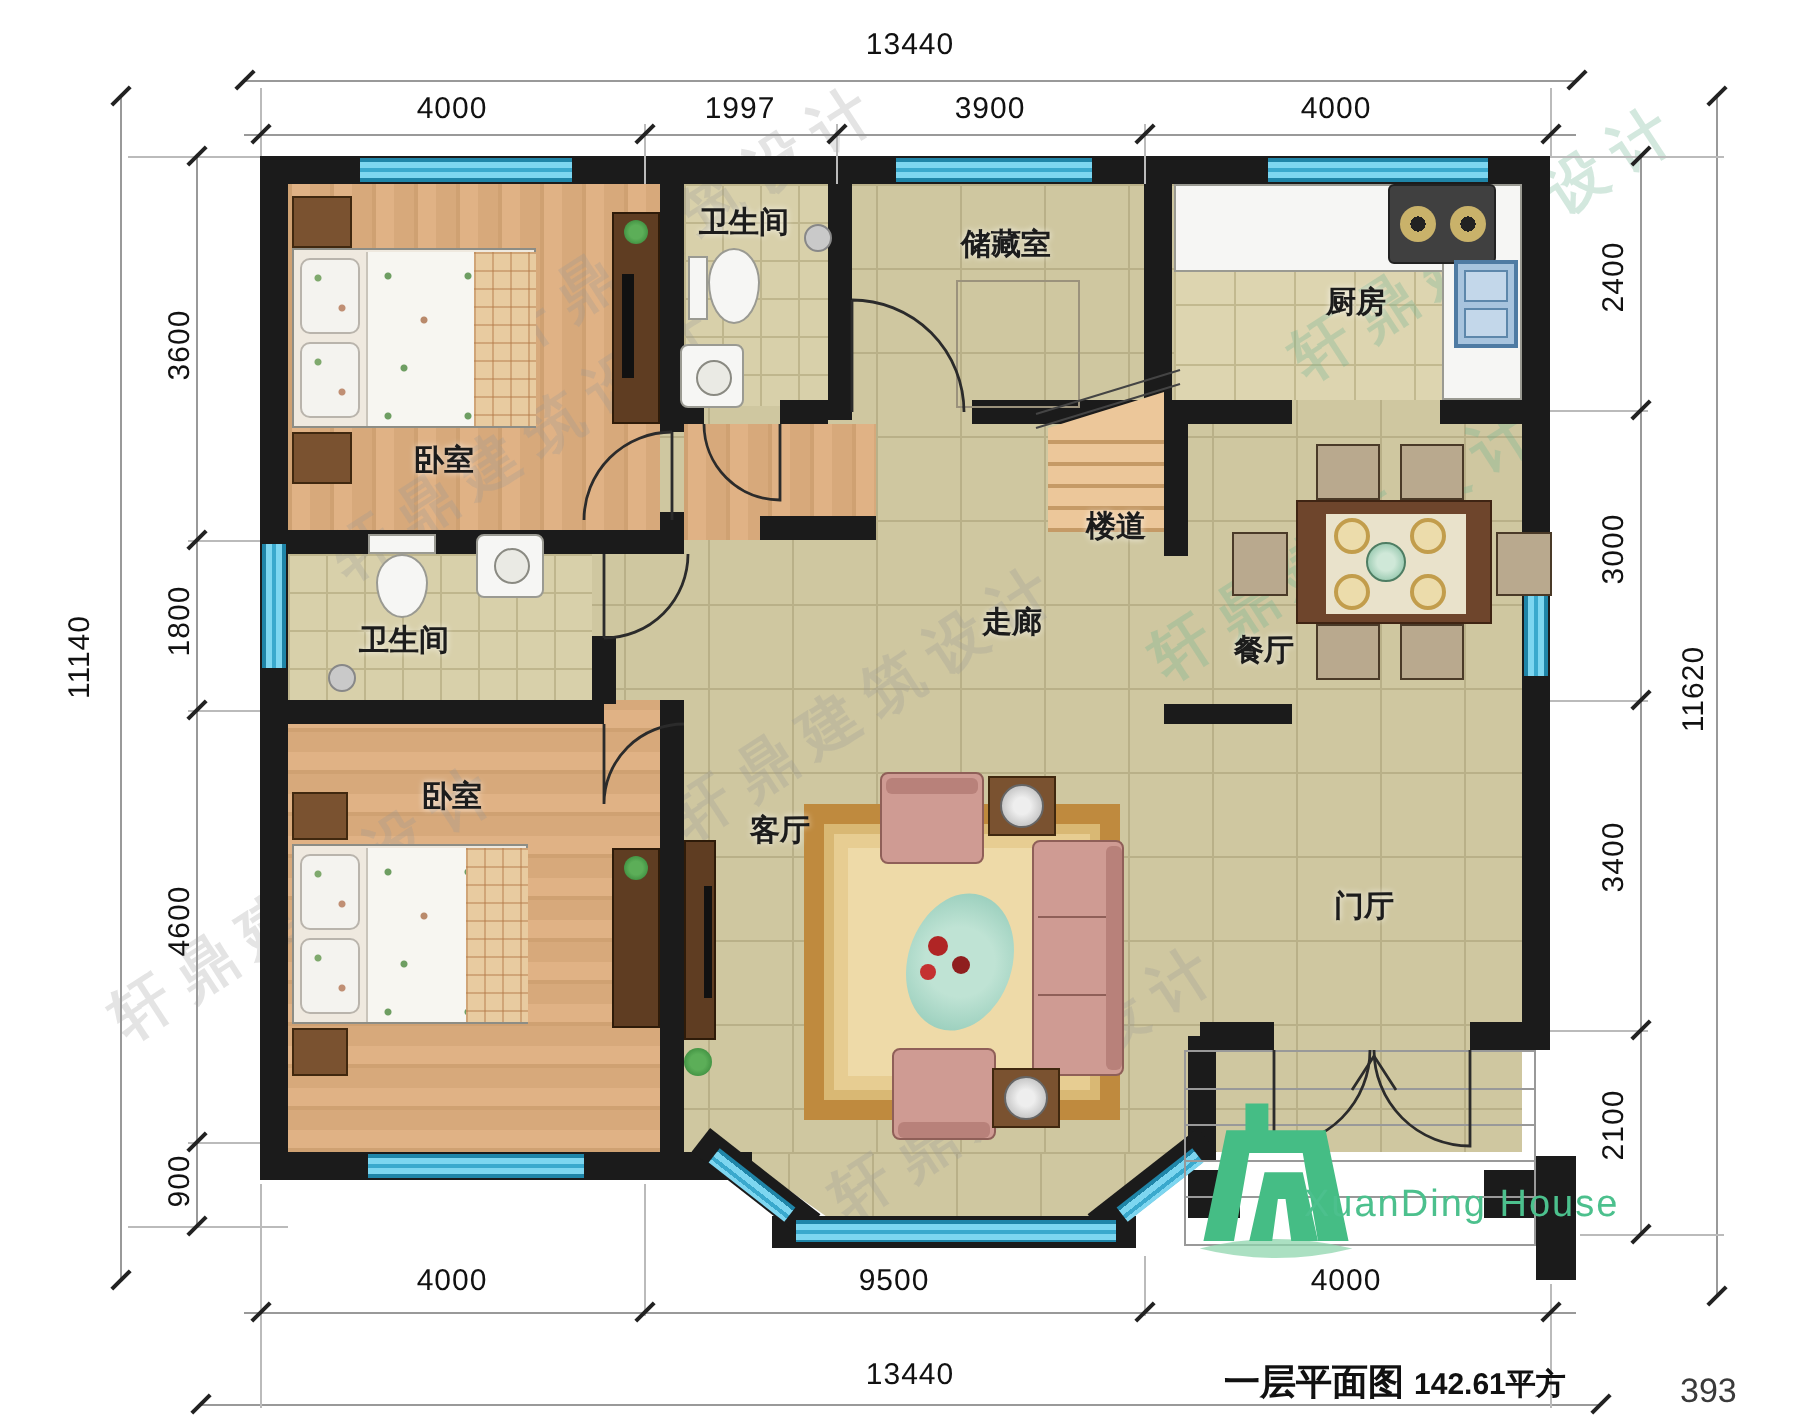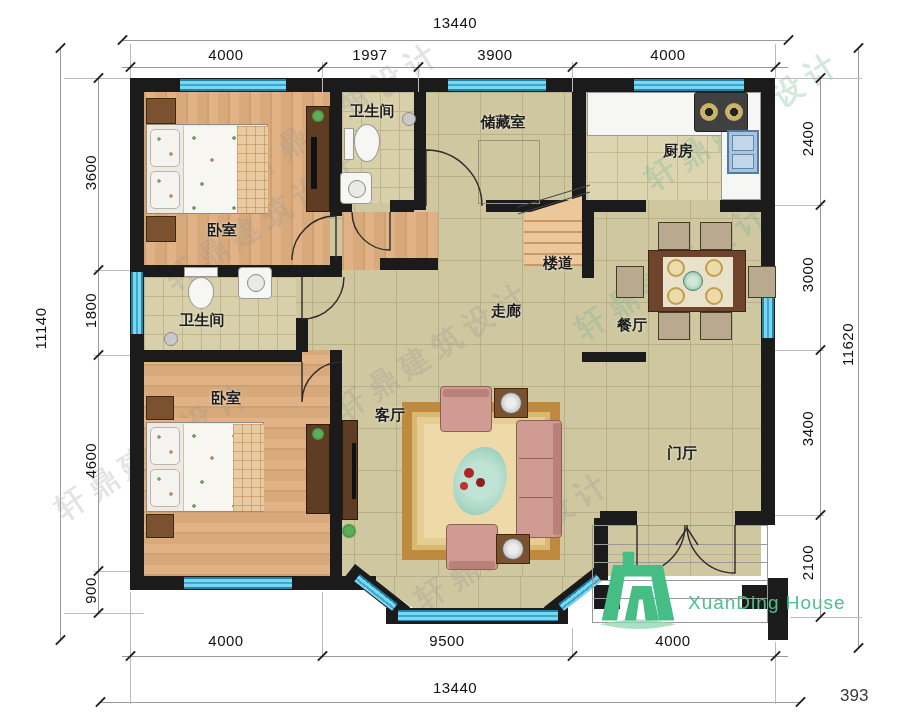--- a/index.html
+++ b/index.html
@@ -336,17 +336,21 @@
   <span class="dim dimv" style="left:772px;top:266px">3000</span>
   <span class="dim dimv" style="left:772px;top:420px">3400</span>
   <span class="dim dimv" style="left:772px;top:554px">2100</span>
   <span class="dim dimv" style="left:812px;top:336px">11620</span>
 
   <svg style="left:596px;top:540px;z-index:8" width="84" height="96" viewBox="0 0 88 100">
     <path d="M4,88 Q44,78 84,88 Q44,98 4,88 Z" fill="#8fd6ae" opacity="0.75"></path>
     <path d="M6,84 L18,26 L28,26 L28,12 L40,12 L40,26 L70,26 L82,84 L66,84 L58,38 L30,38 L22,84 Z" fill="#45bd85"></path>
     <path d="M30,84 L38,48 L58,48 L66,84 L52,84 L49,62 L45,62 L42,84 Z" fill="#45bd85"></path>
   </svg>
-  <span class="logo-en" style="left:688px;top:592px">XuanDing House</span>
-
+  <span class="logo-en" style="left:652px;top:592px">XuanDing House</span>
+
+  <span class="title" style="left:612px;top:679px">
+    <b>一层平面图</b>
+    <small>142.61平方</small>
+  </span>
   <span class="pageno" style="left:840px;top:686px">393</span>
 
 </div>
 
 </body></html>

